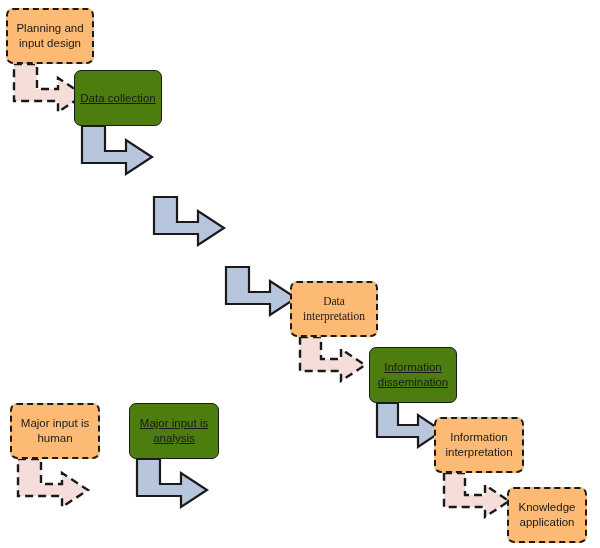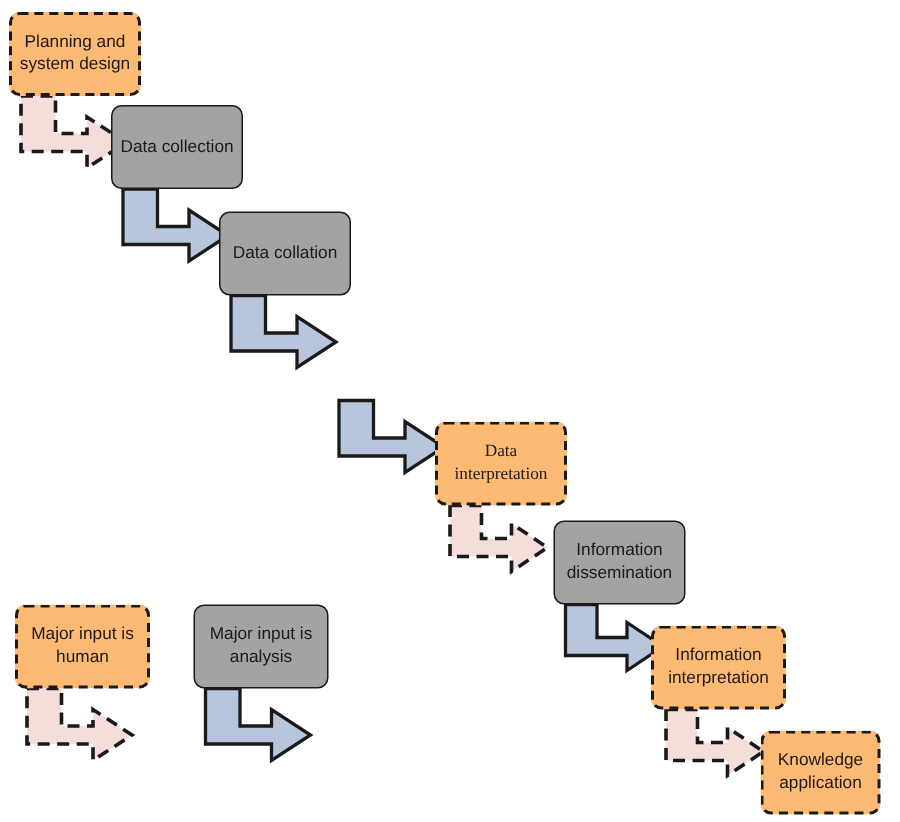--- a/index.html
+++ b/index.html
@@ -26,22 +26,23 @@
     line-height: 1.3;
     color: #1a1a1a;
     border-radius: 7px;
     padding: 2px 4px;
   }
   .node.human {
     background: #fdba74;
     border: 2.2px dashed #1a1a1a;
   }
   .node.automated {
-    background: #a3a3a3;
+    background: #4d7c0f;
     border: 1.8px solid #1a1a1a;
+    text-decoration: underline;
   }
   .node span { display: block; }
   .connector {
     position: absolute;
   }
   .connector svg { display: block; overflow: visible; }
   .legend-node {
     position: absolute;
     box-sizing: border-box;
     display: flex;
@@ -98,35 +99,30 @@
 
   <div class="connector" style="left:440px; top:471px;">
     <svg width="80" height="58" viewBox="0 0 80 58">
       <path d="M 4 2 L 25 2 L 25 24 L 45 24 L 45 14 L 69 30 L 45 46 L 45 36 L 4 36 Z" fill="#f5ded9" stroke="#1a1a1a" stroke-width="2.4" stroke-dasharray="8,5" stroke-linejoin="miter"></path>
     </svg>
   </div>
 
   <div class="node human" style="left:6px; top:8px; width:88px; height:56px;">
     <div>
       <span>Planning and</span>
-      <span>system design</span>
+      <span>input design</span>
     </div>
   </div>
 
   <div class="node automated" style="left:74px; top:70px; width:88px; height:56px;">
     <div>
       <span>Data collection</span>
     </div>
   </div>
 
-  <div class="node automated" style="left:146px; top:141px; width:88px; height:56px;">
-    <div>
-      <span>Data collation</span>
-    </div>
-  </div>
 
 
   <div class="node human" style="left:290px; top:281px; width:88px; height:56px;font-family:Liberation Serif, serif;">
     <div>
       <span>Data</span>
       <span>interpretation</span>
     </div>
   </div>
 
   <div class="node automated" style="left:369px; top:347px; width:88px; height:56px;">

